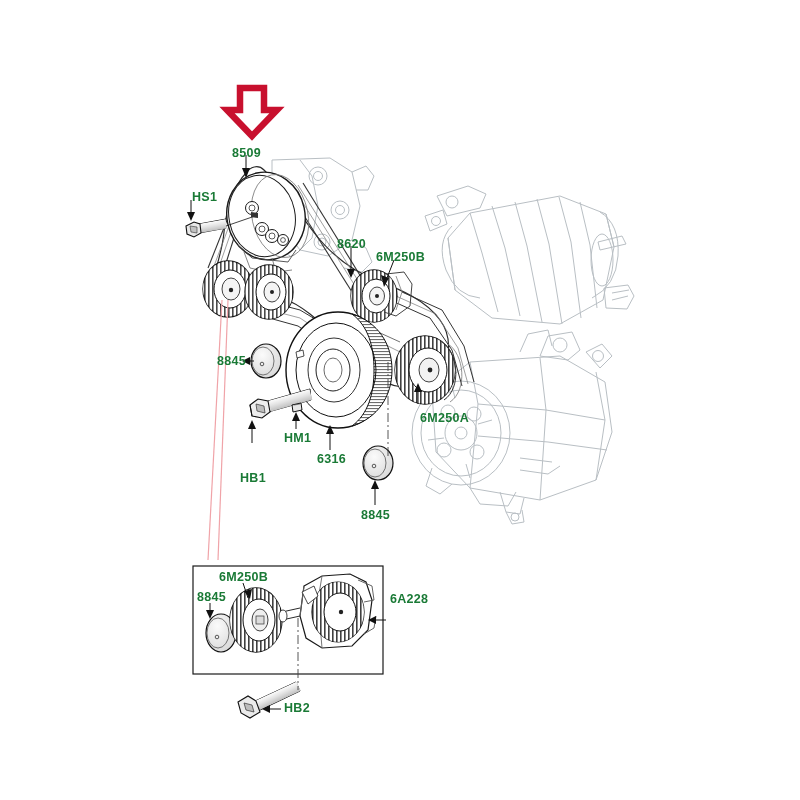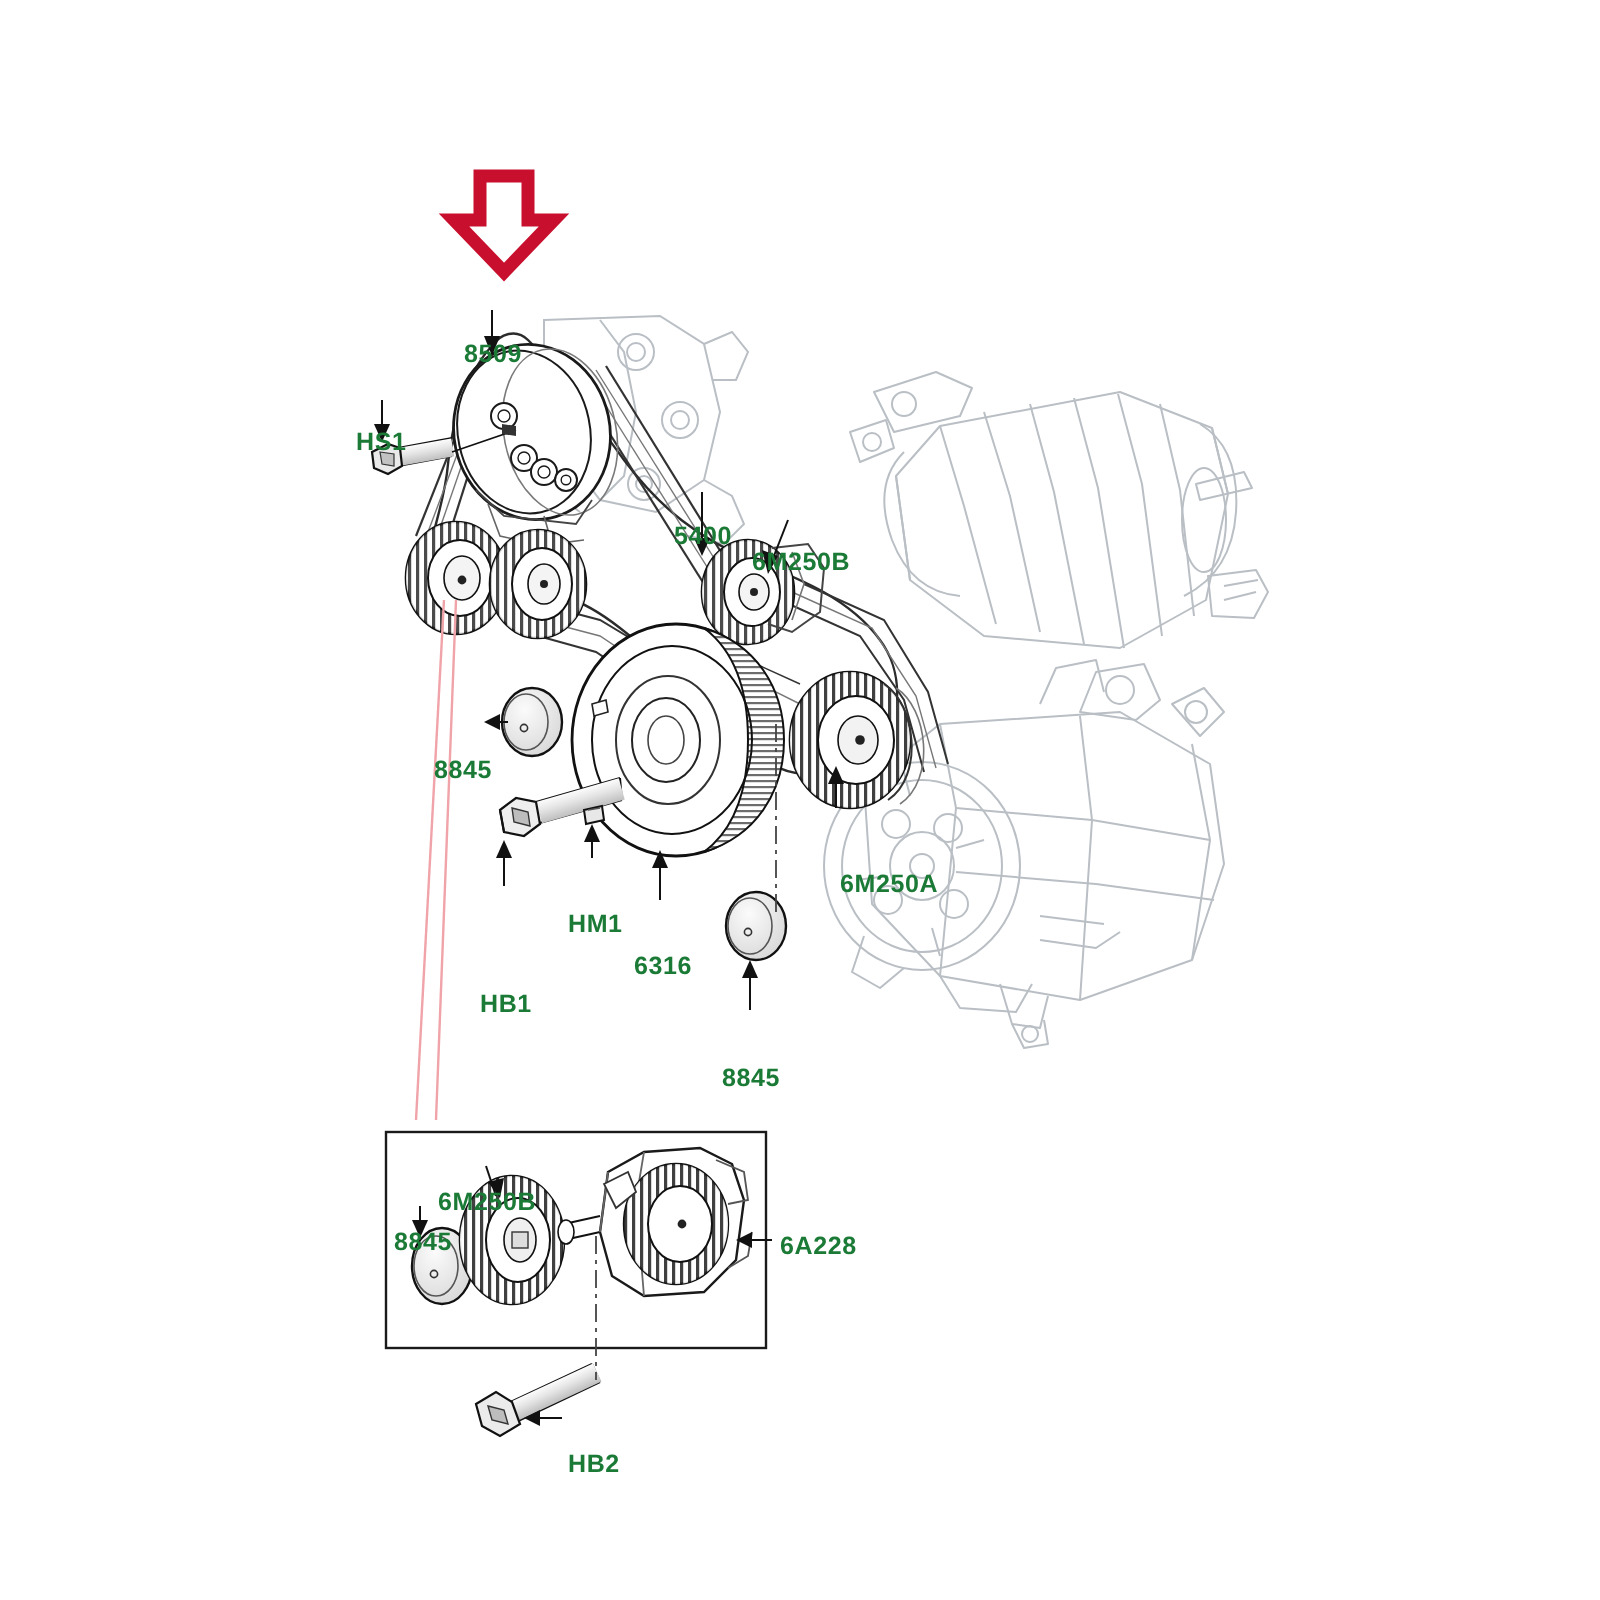--- a/index.html
+++ b/index.html
@@ -1,21 +1,21 @@
 <!DOCTYPE html>
 <html><head>
 <meta charset="utf-8">
 <style>
   html,body{margin:0;padding:0;background:#ffffff;}
   body{width:800px;height:800px;overflow:hidden;
        font-family:"Liberation Sans","DejaVu Sans",sans-serif;}
   #stage{position:relative;width:800px;height:800px;background:#fff;}
   #diagram{position:absolute;inset:0;}
   .lbl{position:absolute;color:#1a7a36;font-weight:bold;font-size:12.5px;
-       letter-spacing:.3px;white-space:nowrap;line-height:1;margin-top:24px;}
+       letter-spacing:.3px;white-space:nowrap;line-height:1;}
 </style>
 </head>
 <body>
 
 <div id="stage">
 
 <svg id="diagram" viewBox="0 0 800 800" width="800" height="800">
 
   <defs>
 
@@ -350,22 +350,22 @@
         <path d="M270 705 L270 713 L262 709 Z" fill="#111" stroke="none"></path>
   </g>
 
   <g>
     <path d="M240 88 L264 88 L264 110 L277 110 L252 136 L227 110 L240 110 Z" fill="#ffffff" stroke="#c8102e" stroke-width="6.5" stroke-linejoin="miter"></path>
   </g>
 
 </svg>
 
 <div class="lbl" style="left:232px;top:147px">8509</div>
-<div class="lbl" style="left:178px;top:191px">HS1</div>
-<div class="lbl" style="left:337px;top:238px">5400</div>
+<div class="lbl" style="left:192px;top:191px">HS1</div>
+<div class="lbl" style="left:337px;top:238px">8620</div>
 <div class="lbl" style="left:376px;top:251px">6M250B</div>
 <div class="lbl" style="left:217px;top:355px">8845</div>
 <div class="lbl" style="left:420px;top:412px">6M250A</div>
 <div class="lbl" style="left:240px;top:472px">HB1</div>
 <div class="lbl" style="left:284px;top:432px">HM1</div>
 <div class="lbl" style="left:317px;top:453px">6316</div>
 <div class="lbl" style="left:361px;top:509px">8845</div>
 <div class="lbl" style="left:219px;top:571px">6M250B</div>
 <div class="lbl" style="left:197px;top:591px">8845</div>
 <div class="lbl" style="left:390px;top:593px">6A228</div>

